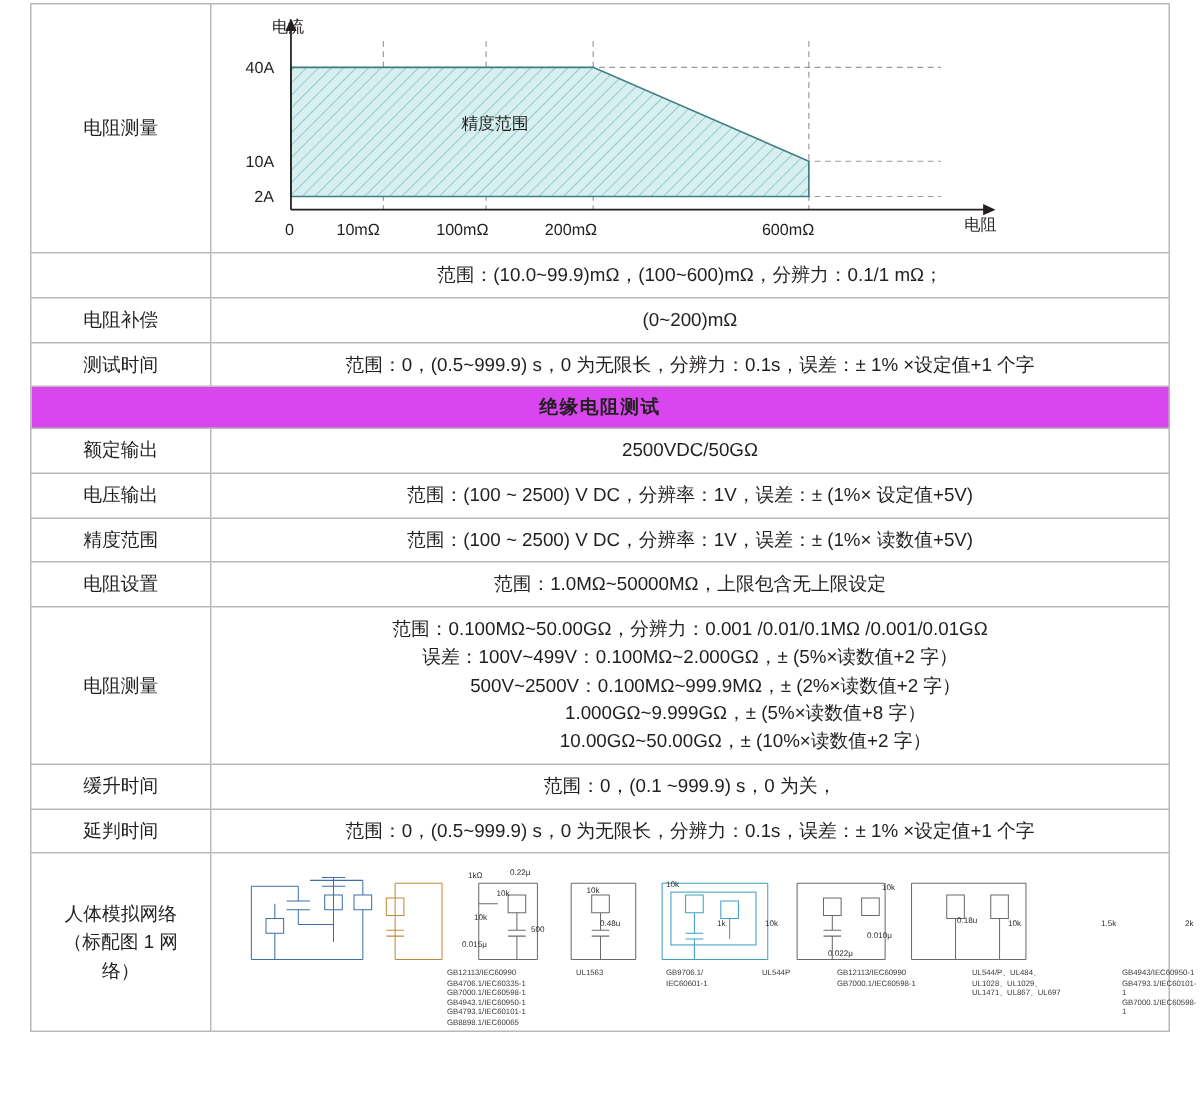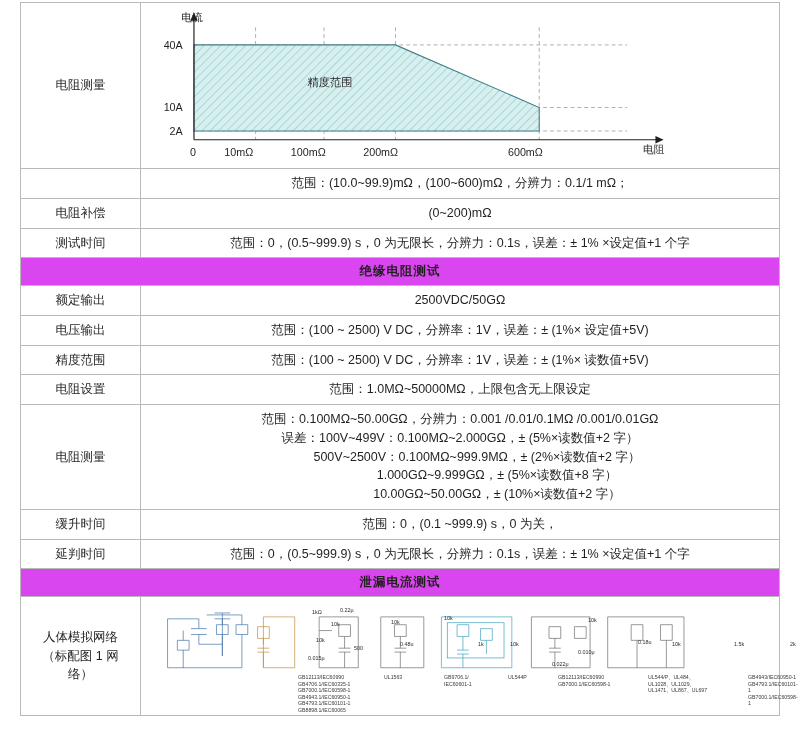--- a/index.html
+++ b/index.html
@@ -194,23 +194,20 @@
       <tr>
         <td class="label">缓升时间</td>
         <td class="value">范围：0，(0.1 ~999.9) s，0 为关，</td>
       </tr>
 
       <tr>
         <td class="label">延判时间</td>
         <td class="value">范围：0，(0.5~999.9) s，0 为无限长，分辨力：0.1s，误差：± 1% ×设定值+1 个字</td>
       </tr>
 
-      <tr class="section">
-        <td colspan="2">泄漏电流测试</td>
-      </tr>
 
 
       <tr>
         <td class="label">
           <div>人体模拟网络</div>
           <div>（标配图 1 网</div>
           <div>络）</div>
         </td>
         <td class="netcell">
           <div class="netwrap">

